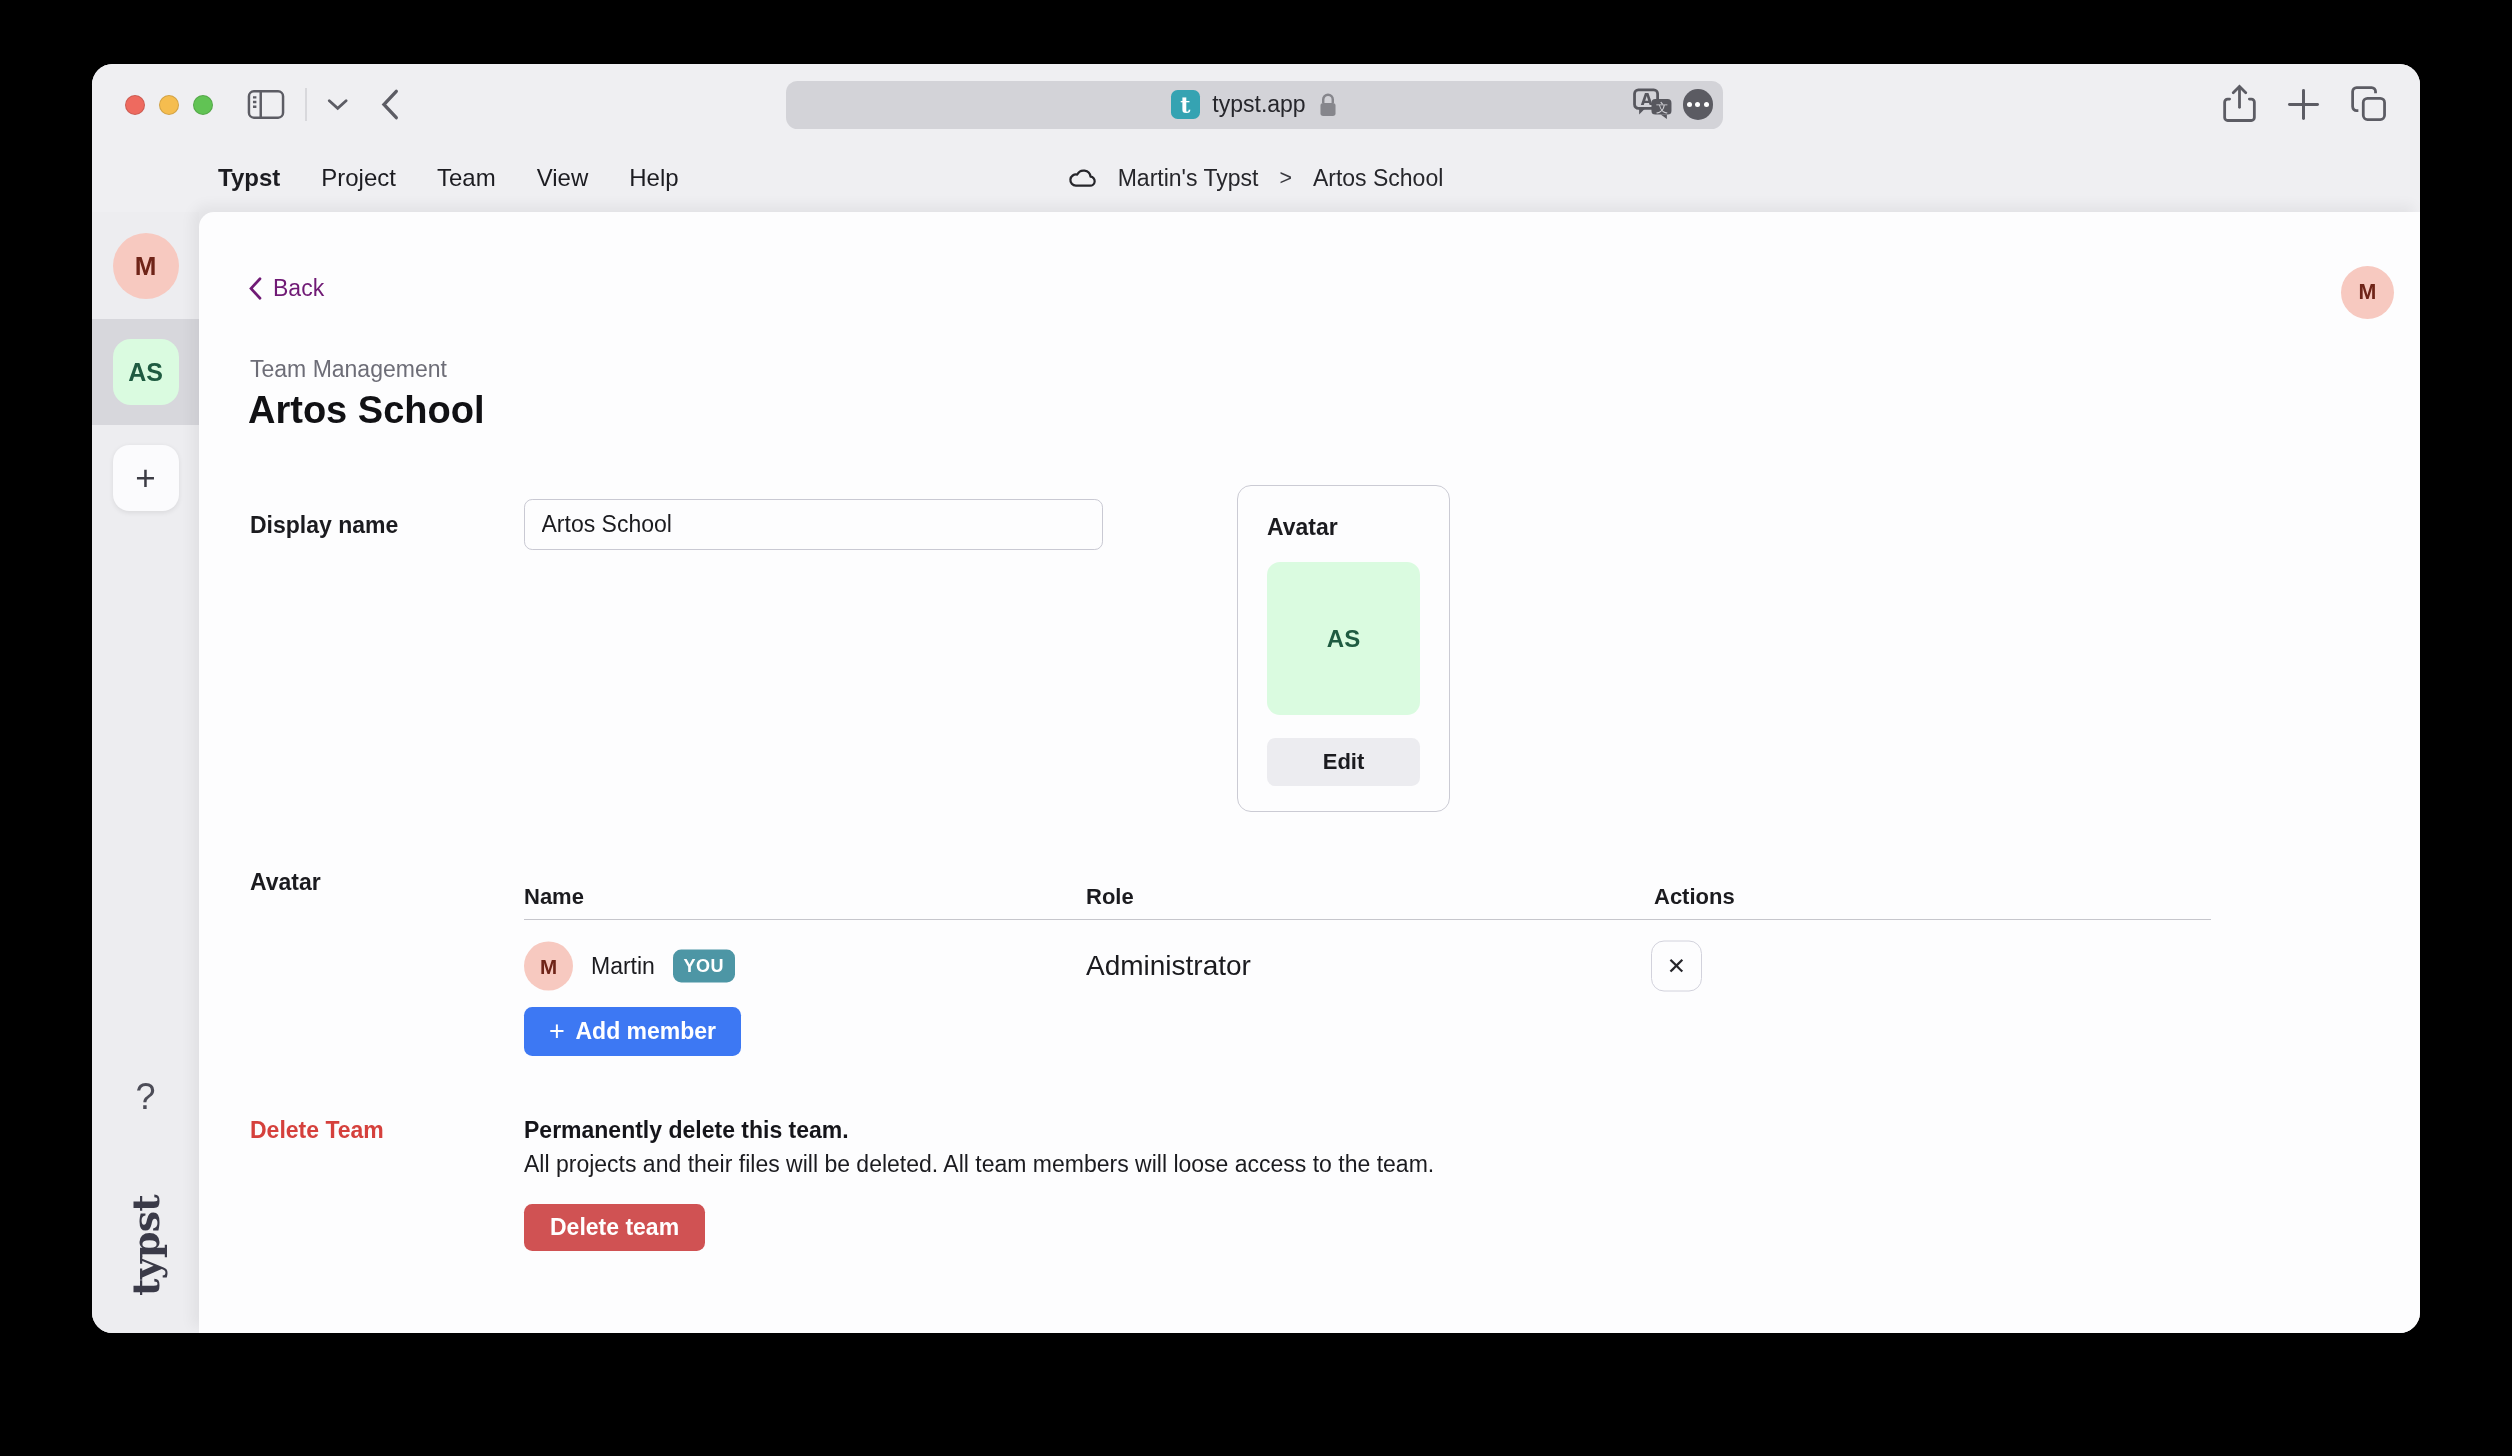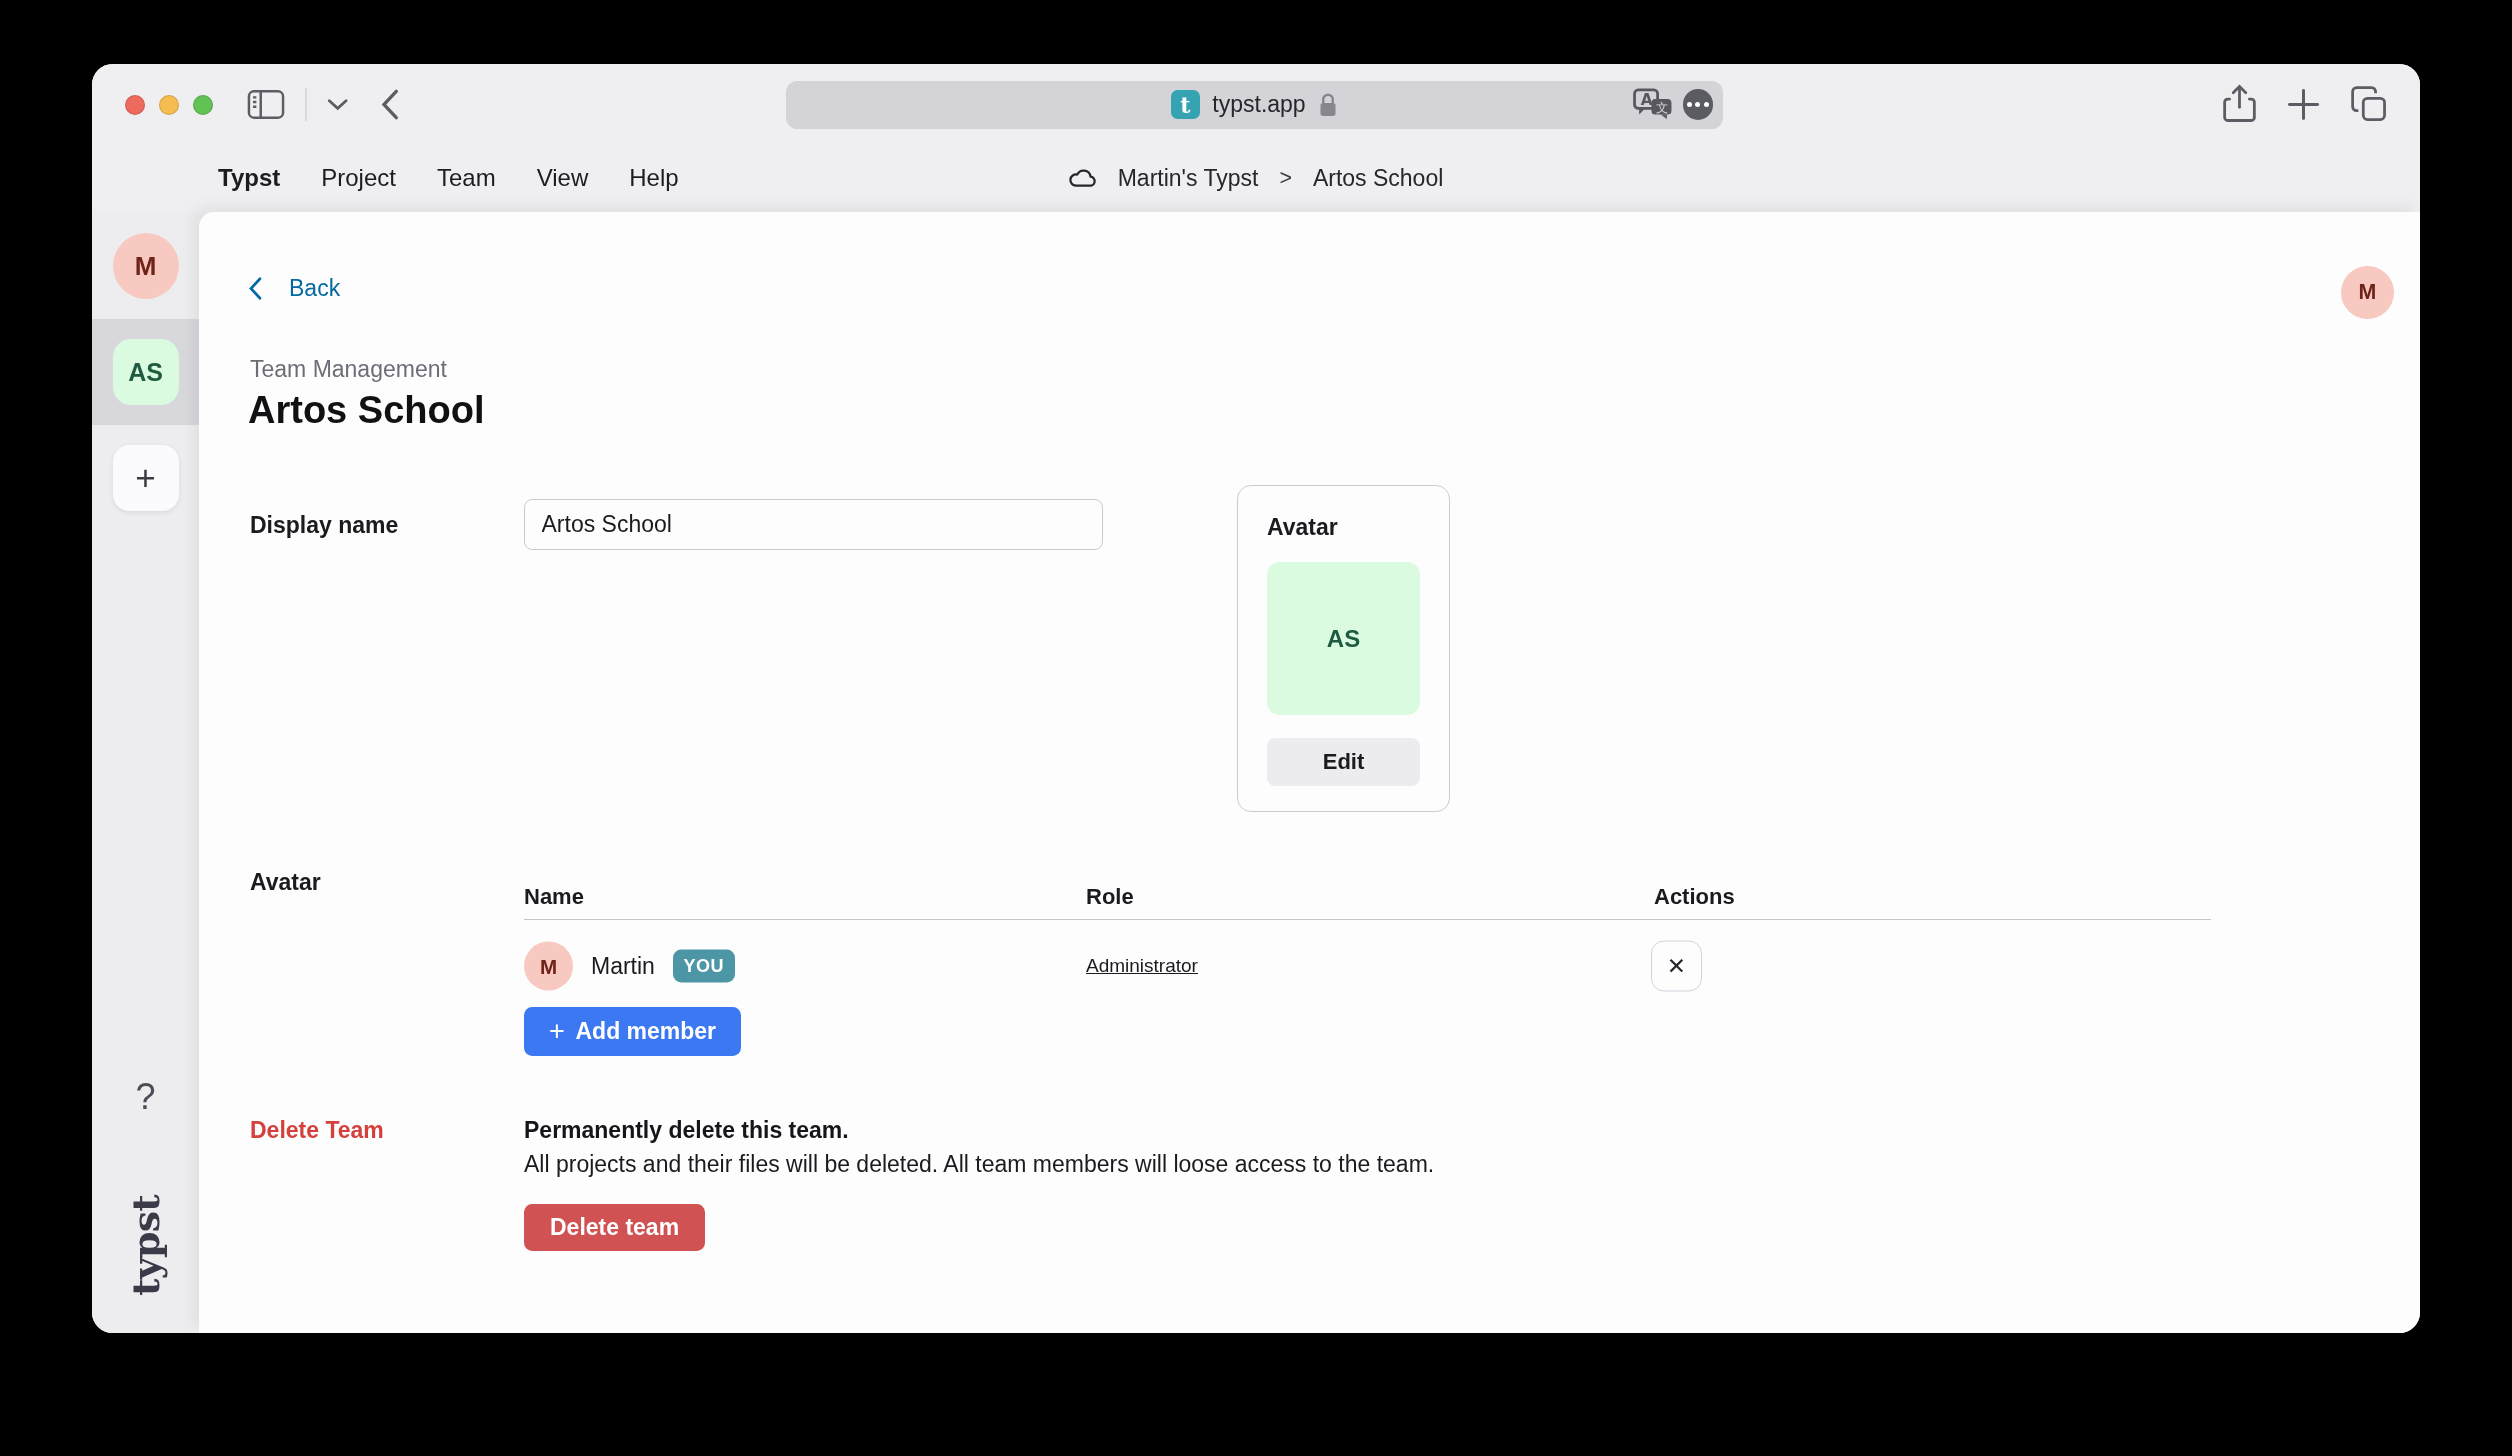--- a/index.html
+++ b/index.html
@@ -55,22 +55,22 @@
   .sb-help { position:absolute; left:0; top:864px; width:107px; text-align:center;
              font-size:36px; color:#4c4c57; }
   .sb-logo-wrap { position:absolute; left:0; bottom:18px; width:107px; height:140px;
                   display:flex; align-items:center; justify-content:center; }
   .sb-logo { font-family:"DejaVu Serif",serif; font-weight:bold; font-size:38px; color:#3a3a48;
              letter-spacing:-0.8px; white-space:nowrap; transform:rotate(-90deg); }
 
   
   .content { position:relative; flex:1; background:#fdfdfe; border-top-left-radius:15px;
              box-shadow:-6.6px -6.6px 13px rgba(0,0,0,.05); }
-  .back-link { position:absolute; left:49px; top:63px; display:flex; align-items:center; gap:26px;
-               color:#0369a1; font-size:23px; cursor:pointer; }
+  .back-link { position:absolute; left:49px; top:63px; display:flex; align-items:center; gap:10px;
+               color:#701a75; font-size:23px; cursor:pointer; }
   .user-avatar { position:absolute; right:26px; top:54px; width:53px; height:53px; border-radius:50%;
                  background:#f7c9c0; color:#6f2418; font-weight:bold; font-size:21.4px;
                  display:flex; align-items:center; justify-content:center; }
   .eyebrow { position:absolute; left:51px; top:144px; font-size:23px; color:#6d6d77; }
   .page-title { position:absolute; left:49px; top:177px; font-size:38px; font-weight:bold; color:#111114; }
 
   .form-label { position:absolute; left:51px; font-size:23px; font-weight:bold; color:#1b1b1f; }
   .lbl-display { top:300px; }
   .name-input { position:absolute; left:325px; top:287px; width:579px; height:51px;
                 border:1.6px solid #c9c9d3; border-radius:8.2px; background:#fdfdfe;
@@ -96,21 +96,21 @@
   .m-divider { margin-top:6.6px; height:1.6px; background:#c6c6cc; }
   .member-row { position:relative; height:92px; }
   .cell-name { position:absolute; left:0; top:50%; transform:translateY(-50%);
                display:flex; align-items:center; gap:18px; }
   .row-avatar { width:49px; height:49px; border-radius:50%; background:#f7c9c0; color:#6f2418;
                 font-weight:bold; font-size:20.6px; display:flex; align-items:center; justify-content:center; }
   .row-name { font-size:23px; color:#1b1b1f; }
   .you-badge { background:#4d96a5; color:#fff; font-weight:bold; font-size:18px;
                padding:5.8px 10.7px; border-radius:8.2px; letter-spacing:0.4px; }
   .cell-role { position:absolute; left:562px; top:50%; transform:translateY(-50%);
-               font-size:19px; color:#1b1b1f;text-decoration:underline; }
+               font-size:28px; color:#1b1b1f; }
   .x-btn { position:absolute; left:1127px; top:50%; transform:translateY(-50%);
            width:51px; height:51px; border:1.6px solid #d2d2dc; border-radius:13px; background:#fdfdfe;
            font-size:23px; color:#26262b; cursor:pointer; display:flex; align-items:center; justify-content:center; }
   .add-btn { position:absolute; left:325px; top:795px; height:49px; padding:0 25px;
              border:none; border-radius:8.2px; background:#3d78f3; color:#fff; cursor:pointer;
              display:inline-flex; align-items:center; gap:10.7px;
              font-family:"Liberation Sans","DejaVu Sans",sans-serif; }
   .add-plus { font-size:27px; font-weight:normal; }
   .add-text { font-size:23px; font-weight:bold; }
 

